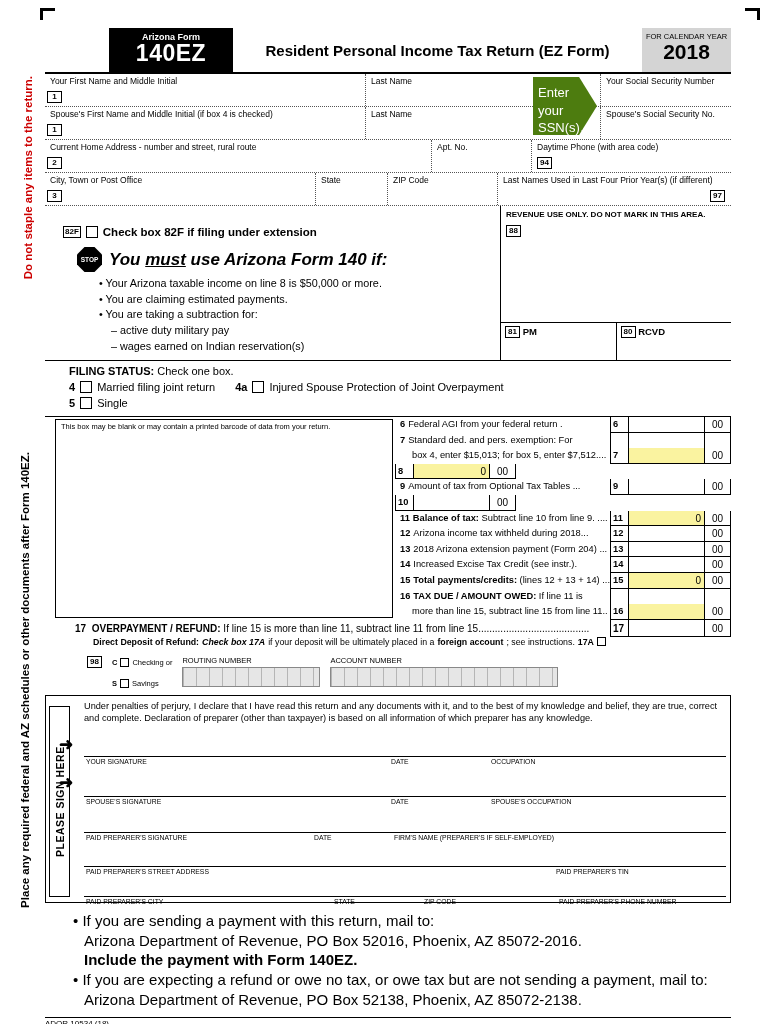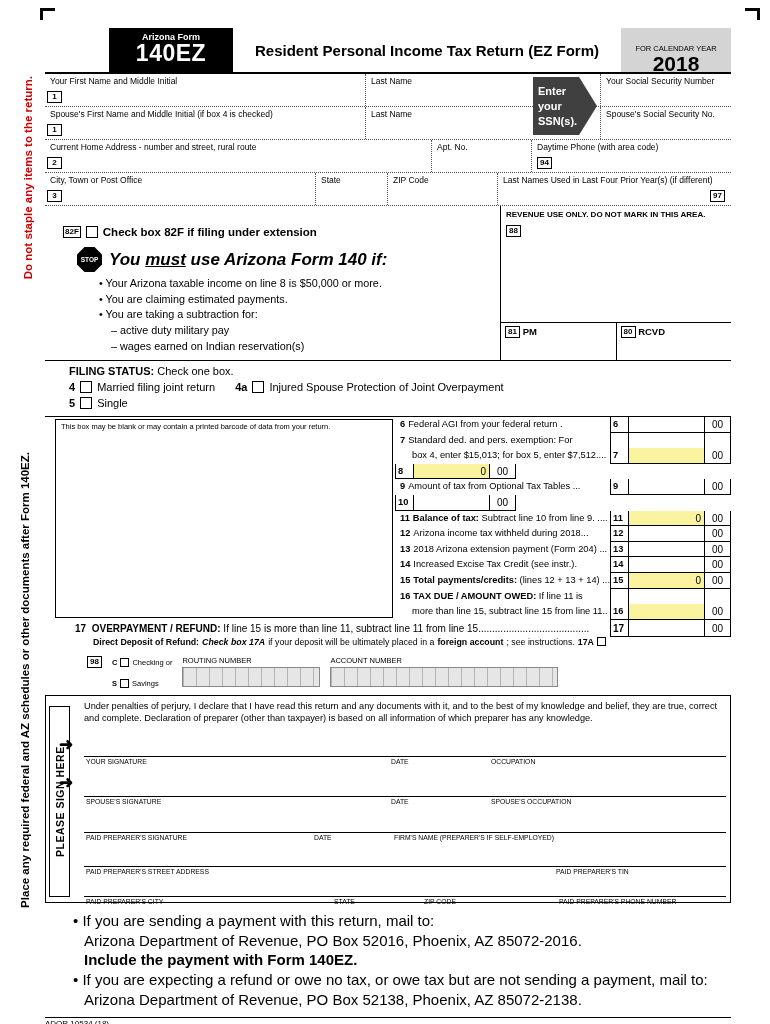--- a/index.html
+++ b/index.html
@@ -16,33 +16,33 @@
 .nbox{display:inline-block;min-width:15px;height:12px;border:1.2px solid #000;font-weight:bold;font-size:8px;line-height:10px;text-align:center;padding:0 1px;background:#fff;vertical-align:middle}
 .cb{display:inline-block;width:12px;height:12px;border:1.6px solid #000;background:#fff;vertical-align:middle}
 .cb.sm{width:9px;height:9px;border-width:1.2px}
 
 .header{display:flex;height:46px;border-bottom:2px solid #000}
 .hspacer{width:64px}
 .formbox{width:124px;background:#000;color:#fff;text-align:center;padding-top:4px}
 .formbox .fl{font-size:9px;font-weight:bold}
 .formbox .fn{font-size:23px;font-weight:bold;line-height:1;letter-spacing:.5px}
 .htitle{flex:1;display:flex;align-items:center;justify-content:center;font-weight:bold;font-size:15px}
-.yearbox{width:110px;background:#d4d4d4;text-align:center;padding-top:16px}
+.yearbox{width:89px;background:#d4d4d4;text-align:center;padding-top:4px}
 .yearbox .yl{font-size:7.5px}
 .yearbox .yr{font-size:21px;font-weight:bold;line-height:1.05}
 
 .identity{position:relative}
 .idrow{display:flex;height:33px;border-bottom:1px dotted #555;font-size:8.5px}
 .idcell{position:relative;padding:2px 0 0 5px}
 .idcell.bl{border-left:1px dotted #555}
 .flex1{flex:1}
 .cornernum{position:absolute;left:2px;bottom:3px}
 .boxbr{position:absolute;right:6px;bottom:3px}
 .boxbl{position:absolute;left:5px;bottom:3px}
-.pent{position:absolute;left:488px;top:3px;width:64px;height:58px;background:#404040;color:#fff;font-weight:bold;font-size:11px;line-height:1.35;padding:7px 17px 0 5px;clip-path:polygon(0 0,72% 0,100% 50%,72% 100%,0 100%);z-index:2}
+.pent{position:absolute;left:488px;top:3px;width:64px;height:58px;background:#4d7c0f;color:#fff;font-weight:normal;font-size:13px;line-height:1.35;padding:7px 17px 0 5px;clip-path:polygon(0 0,72% 0,100% 50%,72% 100%,0 100%);z-index:2}
 
 .ext{display:flex;height:154px;overflow:hidden}
 .extleft{flex:1;padding-left:18px}
 .ext82{margin-top:20px;display:flex;align-items:flex-end;gap:5px;font-size:11.5px;font-weight:bold}
 .stoprow{display:flex;gap:7px;margin:9px 0 0 14px;align-items:center}
 .stopsign{width:25px;height:25px;background:#000;color:#fff;font-size:6.5px;font-weight:bold;display:flex;align-items:center;justify-content:center;clip-path:polygon(30% 0,70% 0,100% 30%,100% 70%,70% 100%,30% 100%,0 70%,0 30%);flex:none}
 .stoptext{font-weight:bold;font-style:italic;font-size:17px}
 .bullets{margin:4px 0 0 36px;font-size:10.8px;line-height:1.45}
 .subbul{margin-left:12px}
 .extright{width:231px;border-left:1px solid #000;display:flex;flex-direction:column}

